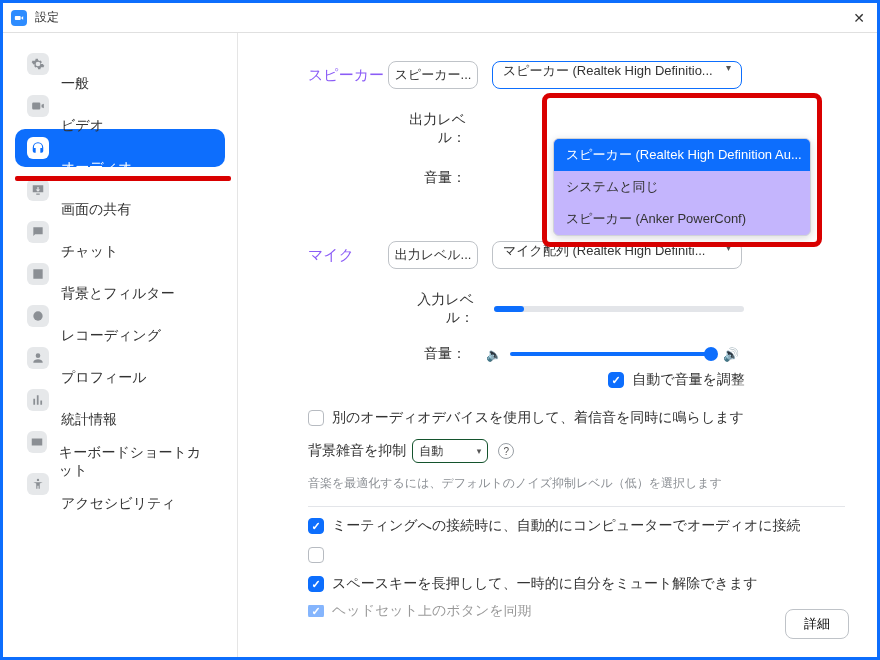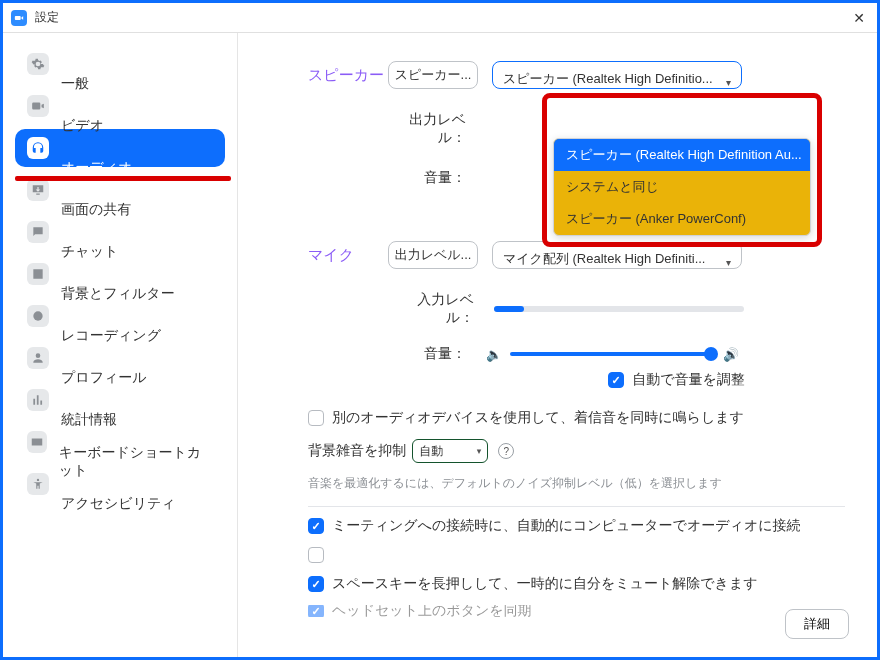--- a/index.html
+++ b/index.html
@@ -18,27 +18,27 @@
   .side-item.active { background:#0d6efd;}
   .side-item.active .label { color:#fff;}
   .side-item.active .icon { background:#fff;}
   .side-item.active .icon svg{fill:#0d6efd;}
   .red-underline { position:absolute; left:12px; top:143px; width:216px; height:5px; background:#d90000; border-radius:2px;}
   .content { flex:1; padding: 24px 32px 0 70px; position:relative; overflow:hidden;}
   .row { display:flex; align-items:center; margin-bottom:22px;}
   .row-label { width:80px; font-size:15px; color:#8b5cf6; font-weight:400;}
   .sub-label { width:160px; font-size:14px; color:#333; text-align:right; padding-right:12px;}
   .test-btn { width:90px; height:28px; border:1px solid #bfc3c8; border-radius:8px; background:#fff; font-size:13px; color:#333; display:flex; align-items:center; justify-content:center; cursor:pointer; overflow:hidden; white-space:nowrap;}
-  .select { height:28px; border:1px solid #bfc3c8; border-radius:8px; background:#fff; font-size:13px; color:#333; display:flex; align-items:flex-end; padding:0 10px; cursor:pointer; position:relative; overflow:hidden; white-space:nowrap; }
+  .select { height:28px; border:1px solid #bfc3c8; border-radius:8px; background:#fff; font-size:13px; color:#333; display:flex; align-items:flex-start; padding:0 10px; cursor:pointer; position:relative; overflow:hidden; white-space:nowrap; }
   .select.speaker { width:250px; margin-left:14px; border-color:#0d6efd;}
   .select.mic { width:250px; margin-left:14px;}
   .select .txt{flex:1; overflow:hidden; text-overflow:ellipsis;}
   .select .chev{margin-left:6px;color:#555;font-size:10px;}
   .dropdown-box { position:absolute; left:304px; top:60px; width:280px; border:5px solid #d90000; border-radius:8px; background:#fff; z-index:10; padding-top:40px;}
-  .dropdown-inner{background:#eab308; border-radius:6px; overflow:hidden; margin:0 6px 6px 6px; box-shadow:0 2px 8px rgba(0,0,0,.15); border:1px solid #d0d3d8;}
+  .dropdown-inner{background:#c4b5fd; border-radius:6px; overflow:hidden; margin:0 6px 6px 6px; box-shadow:0 2px 8px rgba(0,0,0,.15); border:1px solid #d0d3d8;}
   .dd-item { height:32px; display:flex; align-items:center; padding:0 12px; font-size:13px; color:#333; cursor:pointer; white-space:nowrap; overflow:hidden; text-overflow:ellipsis;}
   .dd-item.sel { background:#0d6efd; color:#fff;}
   .level-track{ flex:1; height:6px; background:#e3e5e9; border-radius:3px; position:relative; max-width:250px;}
   .level-fill{position:absolute;left:0;top:0;height:100%;background:#0d6efd;border-radius:3px;}
   .vol-row{display:flex;align-items:center;}
   .vol-icon{color:#0d6efd;font-size:13px;margin:0 8px;}
   .vol-track{flex:1;height:4px;background:#0d6efd;border-radius:2px;position:relative;max-width:230px;}
   .vol-thumb{position:absolute;top:-5px;width:14px;height:14px;background:#0d6efd;border-radius:50%;}
   .checkbox{width:16px;height:16px;border:1px solid #b7bbc1;border-radius:4px;display:inline-flex;align-items:center;justify-content:center;margin-right:8px;vertical-align:middle;flex-shrink:0;}
   .checkbox.checked{background:#0d6efd;border-color:#0d6efd;}

